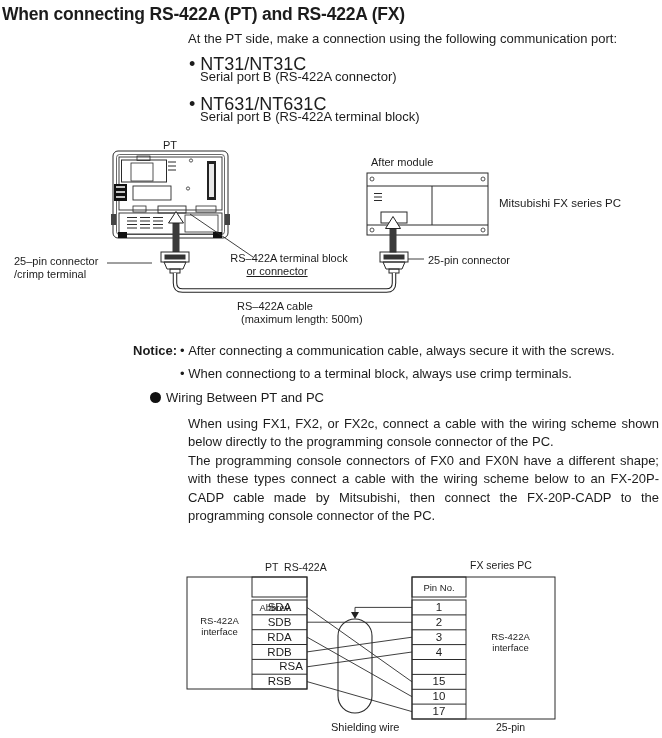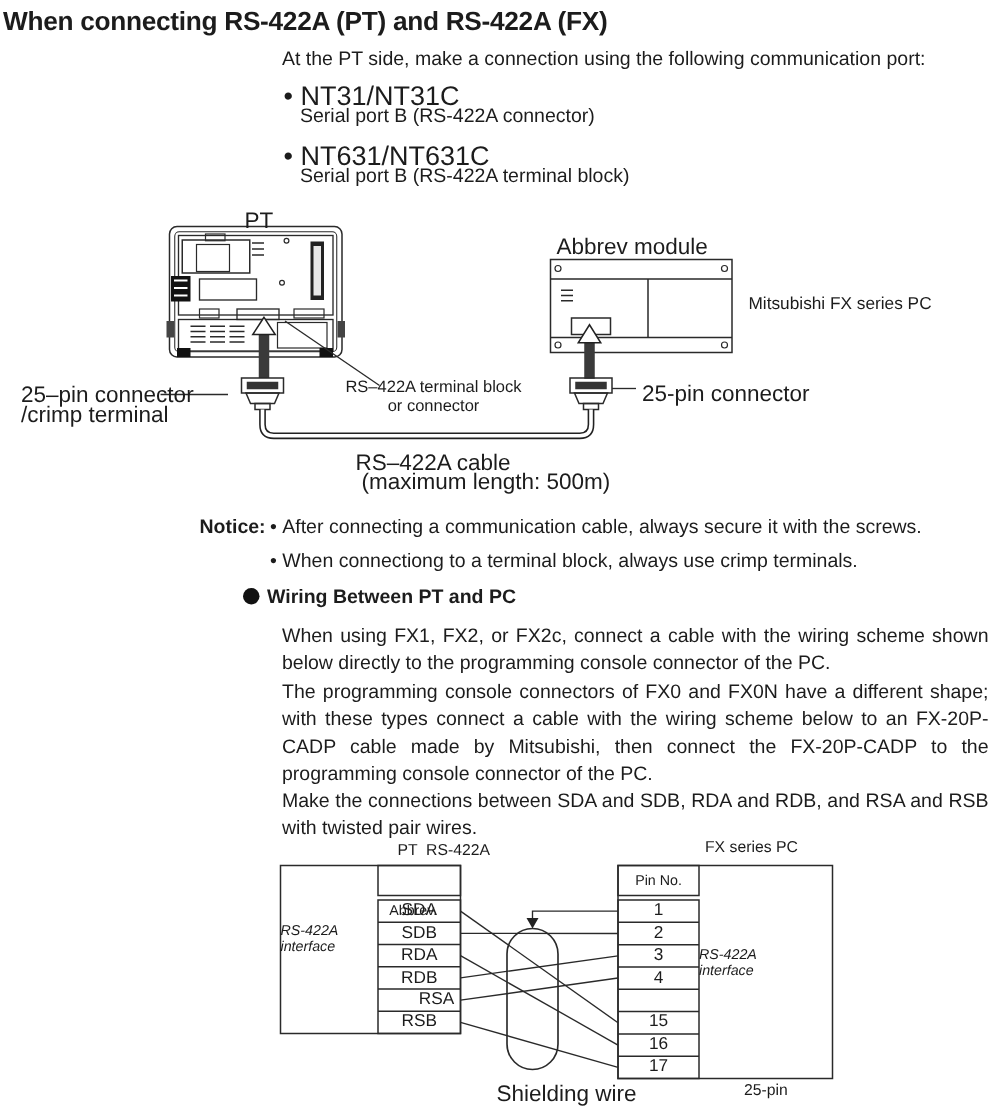--- a/index.html
+++ b/index.html
@@ -3,26 +3,26 @@
 <meta charset="utf-8">
 <style>
   html,body{margin:0;padding:0;background:#fff;}
   .page{position:relative;width:662px;height:738px;background:#fff;overflow:hidden;
         font-family:"Liberation Sans","DejaVu Sans",sans-serif;color:#1c1c1c;}
   .t{position:absolute;white-space:nowrap;}
   .title{font-size:17.5px;font-weight:bold;letter-spacing:-0.2px;}
   .body{font-size:13px;}
   .bullet-line{font-size:18px;}
   .sub{font-size:13px;}
-  .lbl{font-size:15px;}
+  .lbl{font-size:11px;}
   .lbl-c{font-size:11px;text-align:center;}
   .para{position:absolute;font-size:13px;line-height:18.3px;text-align:justify;white-space:normal;}
   .cell{position:absolute;font-size:11.5px;text-align:center;}
   .hdr{position:absolute;font-size:9.5px;text-align:center;}
-  .iface{position:absolute;font-size:9.5px;line-height:11px;font-style:italic;}
+  .iface{position:absolute;font-size:9.5px;line-height:11px;text-align:center;}
   .dot{display:inline-block;width:11px;height:11px;border-radius:50%;background:#111;
        vertical-align:-1px;margin-right:5px;}
   svg{position:absolute;left:0;top:0;}
   .pre{white-space:pre;}
 </style>
 </head>
 <body>
 
 <div class="page">
 
@@ -133,39 +133,38 @@
 
   <div class="t title" style="left:2px;top:4px;">When connecting RS-422A (PT) and RS-422A (FX)</div>
   <div class="t body" style="left:188px;top:31px;">At the PT side, make a connection using the following communication port:</div>
 
   <div class="t bullet-line" style="left:189px;top:54px;"><span>•</span>&nbsp;<span>NT31/NT31C</span></div>
   <div class="t sub" style="left:200px;top:69px;">Serial port B (RS-422A connector)</div>
   <div class="t bullet-line" style="left:189px;top:94px;"><span>•</span>&nbsp;<span>NT631/NT631C</span></div>
   <div class="t sub" style="left:200px;top:109px;">Serial port B (RS-422A terminal block)</div>
 
   <div class="t lbl" style="left:163px;top:139px;">PT</div>
-  <div class="t lbl" style="left:371px;top:156px;">Abbrev module</div>
+  <div class="t lbl" style="left:371px;top:156px;">After module</div>
   <div class="t lbl" style="left:499px;top:197px;font-size:11.5px;">Mitsubishi FX series PC</div>
   <div class="t lbl" style="left:14px;top:255px;">25–pin connector</div>
   <div class="t lbl" style="left:14px;top:268px;">/crimp terminal</div>
   <div class="t lbl-c" style="left:228px;top:252px;width:122px;">RS–422A terminal block</div>
-  <div class="t lbl-c" style="left:228px;top:265px;width:122px;">or connector</div>
+  <div class="t lbl-c" style="left:216px;top:265px;width:122px;text-decoration:underline;">or connector</div>
   <div class="t lbl" style="left:428px;top:254px;">25-pin connector</div>
   <div class="t lbl" style="left:237px;top:300px;">RS–422A cable</div>
   <div class="t lbl" style="left:241px;top:313px;">(maximum length: 500m)</div>
 
   <div class="t body" style="left:133px;top:343px;font-weight:bold;">Notice:</div>
   <div class="t body" style="left:180px;top:343px;"><span>•</span>&nbsp;<span>After connecting a communication cable, always secure it with the screws.</span></div>
   <div class="t body" style="left:180px;top:366px;"><span>•</span>&nbsp;<span>When connectiong to a terminal block, always use crimp terminals.</span></div>
 
-  <div class="t body" style="left:162px;top:390px;font-weight:bold;"><span class="dot"></span><span>Wiring Between PT and PC</span></div>
+  <div class="t body" style="left:150px;top:390px;font-weight:normal;"><span class="dot"></span><span>Wiring Between PT and PC</span></div>
 
   <div class="para" style="left:188px;top:415px;width:471px;">When using FX1, FX2, or FX2c, connect a cable with the wiring scheme shown below directly to the programming console connector of the PC.</div>
   <div class="para" style="left:188px;top:452px;width:471px;">The programming console connectors of FX0 and FX0N have a different shape; with these types connect a cable with the wiring scheme below to an FX-20P-CADP cable made by Mitsubishi, then connect the FX-20P-CADP to the programming console connector of the PC.</div>
-  <div class="para" style="left:188px;top:525px;width:471px;">Make the connections between SDA and SDB, RDA and RDB, and RSA and RSB with twisted pair wires.</div>
 
   <div class="t lbl pre" style="left:222px;top:561px;font-size:10.5px;padding-left:43px;">PT  RS-422A</div>
   <div class="t lbl" style="left:470px;top:559px;font-size:10.5px;">FX series PC</div>
   <div class="hdr" style="left:252px;top:602px;width:47px;">Abbrev.</div>
   <div class="hdr" style="left:412px;top:582px;width:54px;">Pin No.</div>
 
   <div class="iface" style="left:187px;top:615px;width:65px;"><span>RS-422A</span><br><span>interface</span></div>
   <div class="iface" style="left:466px;top:631px;width:89px;"><span>RS-422A</span><br><span>interface</span></div>
 
   <div class="cell" style="left:252px;top:600px;width:55px;line-height:14.8px;">SDA</div>
@@ -173,19 +172,19 @@
   <div class="cell" style="left:252px;top:629.7px;width:55px;line-height:14.8px;">RDA</div>
   <div class="cell" style="left:252px;top:644.5px;width:55px;line-height:14.8px;">RDB</div>
   <div class="cell" style="left:252px;top:659.4px;width:78px;line-height:14.8px;">RSA</div>
   <div class="cell" style="left:252px;top:674.2px;width:55px;line-height:14.8px;">RSB</div>
 
   <div class="cell" style="left:412px;top:600px;width:54px;line-height:14.9px;">1</div>
   <div class="cell" style="left:412px;top:614.9px;width:54px;line-height:14.9px;">2</div>
   <div class="cell" style="left:412px;top:629.8px;width:54px;line-height:14.9px;">3</div>
   <div class="cell" style="left:412px;top:644.6px;width:54px;line-height:14.9px;">4</div>
   <div class="cell" style="left:412px;top:674.4px;width:54px;line-height:14.9px;">15</div>
-  <div class="cell" style="left:412px;top:689.3px;width:54px;line-height:14.9px;">16</div>
+  <div class="cell" style="left:412px;top:689.3px;width:54px;line-height:14.9px;">10</div>
   <div class="cell" style="left:412px;top:704.1px;width:54px;line-height:14.9px;">17</div>
 
   <div class="t lbl" style="left:331px;top:721px;">Shielding wire</div>
   <div class="t lbl" style="left:496px;top:721px;font-size:10.5px;">25-pin</div>
 
 </div>
 
 </body></html>

